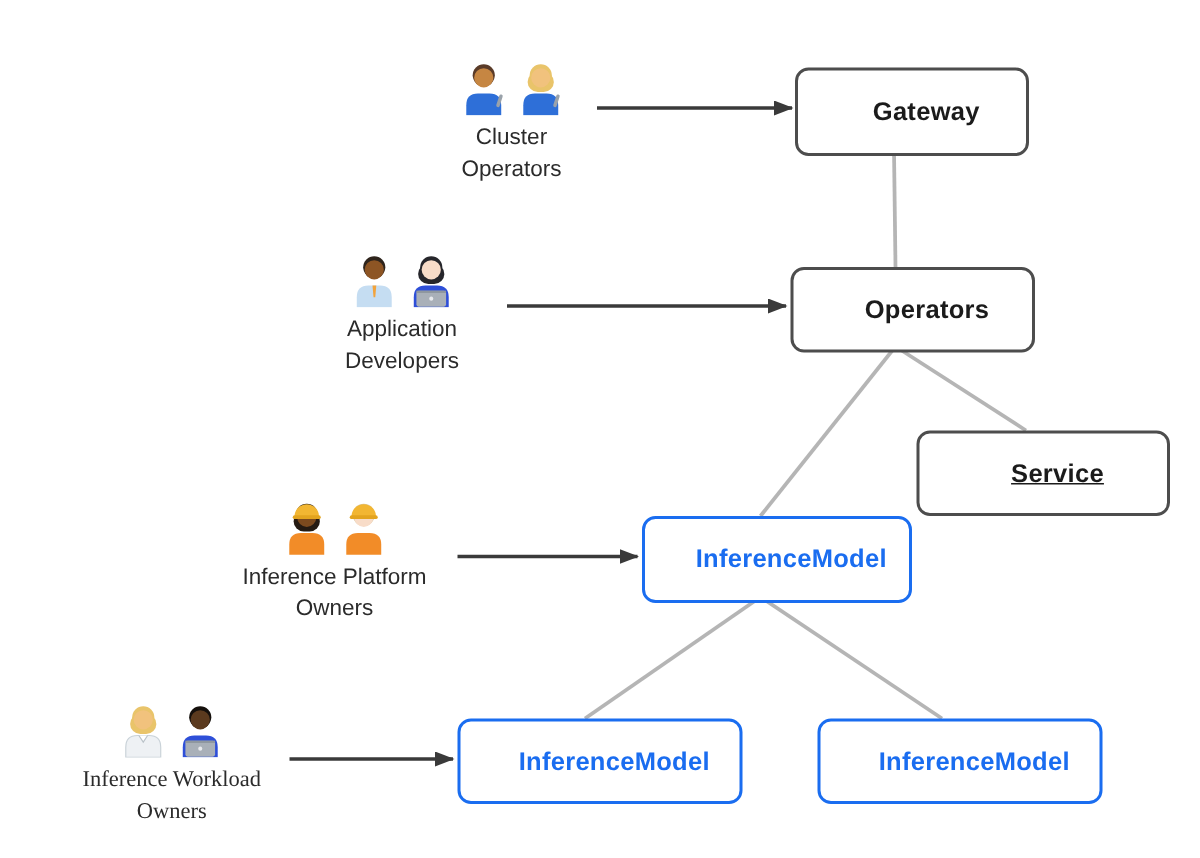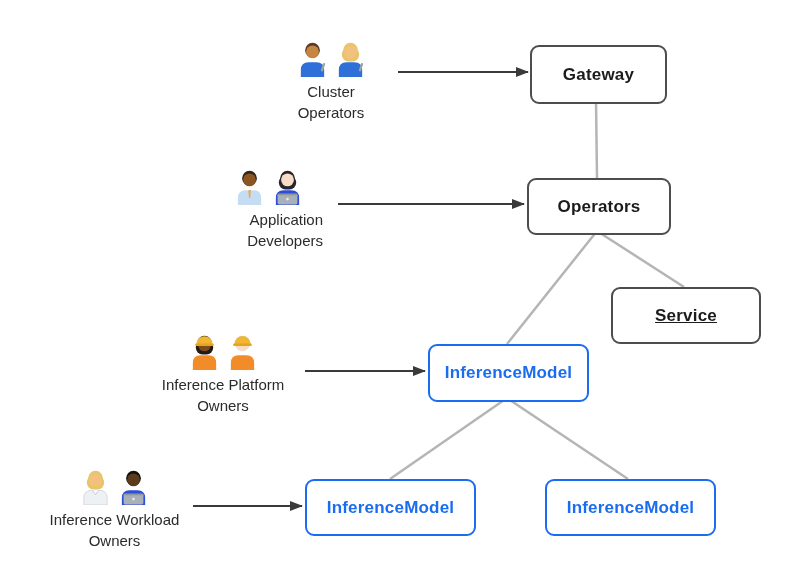--- a/index.html
+++ b/index.html
@@ -3,21 +3,21 @@
 <meta charset="utf-8">
 <style>
   html,body{margin:0;padding:0;background:#ffffff;}
   .canvas{
     position:relative;width:800px;height:572px;background:#ffffff;overflow:hidden;
     font-family:"Liberation Sans","DejaVu Sans",sans-serif;
   }
   svg.wires{position:absolute;left:0;top:0;z-index:1;}
   .node{
     position:absolute;z-index:2;display:flex;align-items:center;justify-content:center;
-    background:#ffffff;border-radius:9px;font-weight:700;font-size:17px;letter-spacing:.2px;
+    background:#ffffff;border-radius:9px;font-weight:700;font-size:17px;letter-spacing:.2px;padding-left:19px;
   }
   .node.dark{border:2.5px solid #4d4d4d;color:#1b1b1b;}
   .node.blue{border:2.5px solid #1a6df0;color:#1a6df0;}
   .persona{position:absolute;z-index:2;display:flex;flex-direction:column;align-items:center;}
   .avatars{display:flex;gap:5px;align-items:flex-end;}
   .avatar{display:inline-block;line-height:0;}
   .persona-label{
     margin-top:5px;font-size:15px;line-height:1.38;color:#2b2b2b;text-align:center;
   }
 </style>
@@ -57,21 +57,21 @@
   <div class="node blue" style="left:428px;top:344px;width:157px;height:54px;">
     <span>InferenceModel</span>
   </div>
   <div class="node blue" style="left:305px;top:479px;width:167px;height:53px;">
     <span>InferenceModel</span>
   </div>
   <div class="node blue" style="left:545px;top:479px;width:167px;height:53px;">
     <span>InferenceModel</span>
   </div>
 
-  <div class="persona" style="left:257px;top:38px;width:148px;">
+  <div class="persona" style="left:267px;top:38px;width:148px;">
     <div class="avatars">
       <span class="avatar"><svg width="33" height="39" viewBox="0 0 34 40">
             <path d="M5 40 L5 33 Q5 25 13 25 L21 25 Q29 25 29 33 L29 40 Z" fill="#2e6fd8"></path>
             <circle cx="17" cy="12.5" r="7.6" fill="#5a3b28"></circle>
             <circle cx="17" cy="14.2" r="6.6" fill="#c68642"></circle>
             <rect x="26.6" y="25.5" width="2.4" height="9" rx="1.2" fill="#9aa2aa" transform="rotate(18 27.8 30)"></rect>
           </svg></span>
       <span class="avatar"><svg width="33" height="39" viewBox="0 0 34 40">
             <path d="M5 40 L5 33 Q5 25 13 25 L21 25 Q29 25 29 33 L29 40 Z" fill="#2e6fd8"></path>
             <rect x="8" y="10" width="18" height="14" rx="7" fill="#e9c46a"></rect>
@@ -94,21 +94,21 @@
       <span class="avatar"><svg width="33" height="39" viewBox="0 0 34 40">
             <path d="M5 40 L5 33 Q5 25 13 25 L21 25 Q29 25 29 33 L29 40 Z" fill="#2e4fd8"></path>
             <rect x="8" y="10" width="18" height="14" rx="7" fill="#26262b"></rect>
             <circle cx="17" cy="12.5" r="7.6" fill="#26262b"></circle>
             <circle cx="17" cy="14.2" r="6.6" fill="#f8dcc8"></circle>
             <rect x="6.8" y="28.5" width="20.4" height="11" rx="1.6" fill="#a9b0b8"></rect>
             <rect x="6.8" y="28.5" width="20.4" height="1.6" fill="#8f979f"></rect>
             <circle cx="17" cy="34" r="1.4" fill="#e8eaed"></circle>
           </svg></span>
     </div>
-    <div class="persona-label" style="max-width:110px;text-align:right;">Application Developers</div>
+    <div class="persona-label" style="max-width:110px;">Application Developers</div>
   </div>
 
   <div class="persona" style="left:148px;top:331px;width:150px;">
     <div class="avatars">
       <span class="avatar"><svg width="33" height="39" viewBox="0 0 34 40">
             <path d="M5 40 L5 33 Q5 25 13 25 L21 25 Q29 25 29 33 L29 40 Z" fill="#f28c28"></path>
             <rect x="8" y="10" width="18" height="14" rx="7" fill="#241a12"></rect>
             <circle cx="17" cy="12.5" r="7.6" fill="#241a12"></circle>
             <circle cx="17" cy="14.2" r="6.6" fill="#7c4a1e"></circle>
             <path d="M8.6 13.6 A8.4 8.4 0 0 1 25.4 13.6 Z" fill="#f2b632"></path>
@@ -136,16 +136,16 @@
           </svg></span>
       <span class="avatar"><svg width="33" height="39" viewBox="0 0 34 40">
             <path d="M5 40 L5 33 Q5 25 13 25 L21 25 Q29 25 29 33 L29 40 Z" fill="#2e4fd8"></path>
             <circle cx="17" cy="12.5" r="7.6" fill="#15100c"></circle>
             <circle cx="17" cy="14.2" r="6.6" fill="#5b3a1e"></circle>
             <rect x="6.8" y="28.5" width="20.4" height="11" rx="1.6" fill="#a9b0b8"></rect>
             <rect x="6.8" y="28.5" width="20.4" height="1.6" fill="#8f979f"></rect>
             <circle cx="17" cy="34" r="1.4" fill="#e8eaed"></circle>
           </svg></span>
     </div>
-    <div class="persona-label" style="max-width:135px;">Inference Workload Owners</div>
+    <div class="persona-label" style="max-width:135px;font-family:Liberation Serif, serif;">Inference Workload Owners</div>
   </div>
 
 </div>
 
 </body></html>

